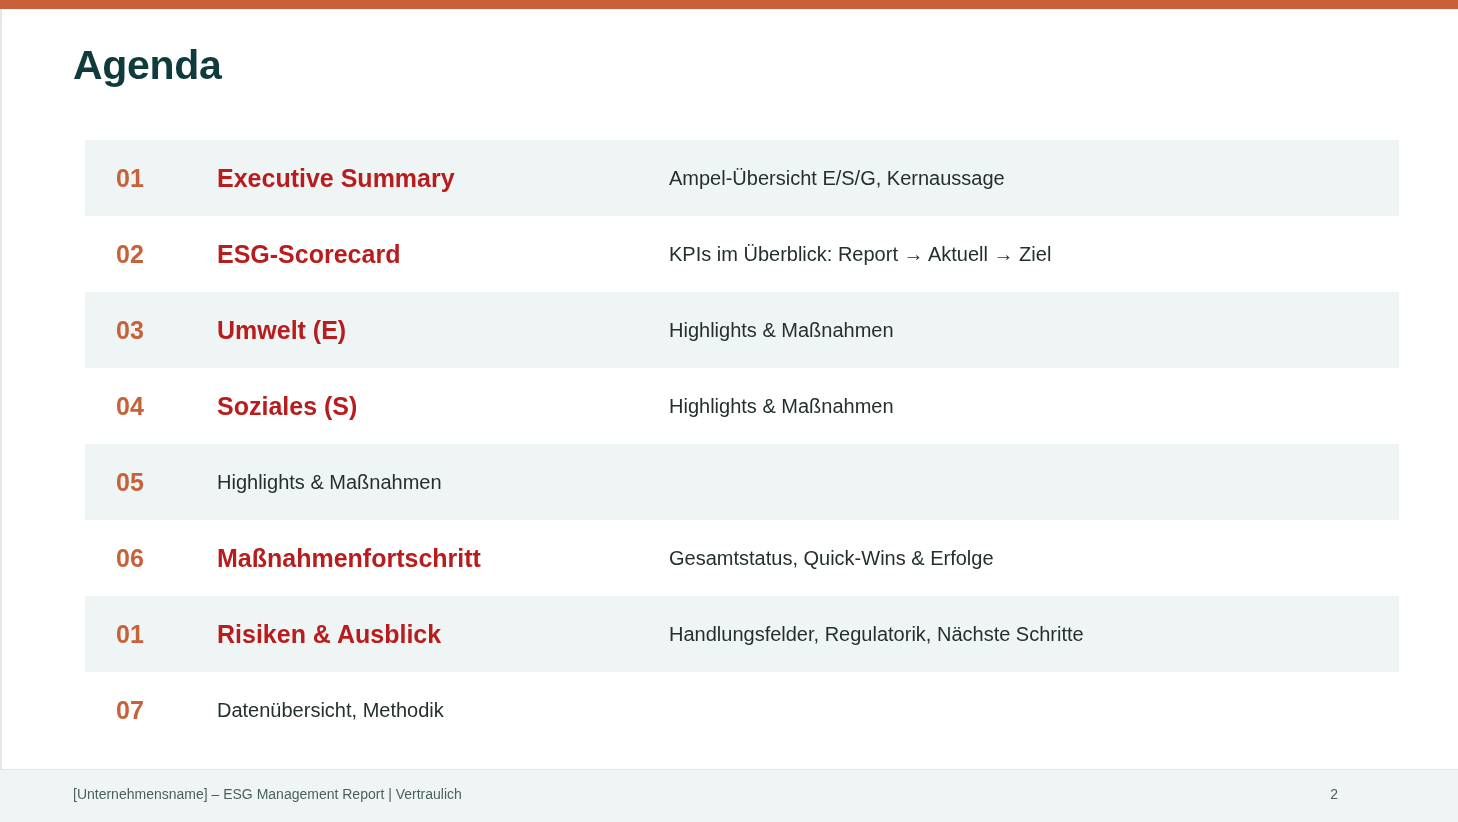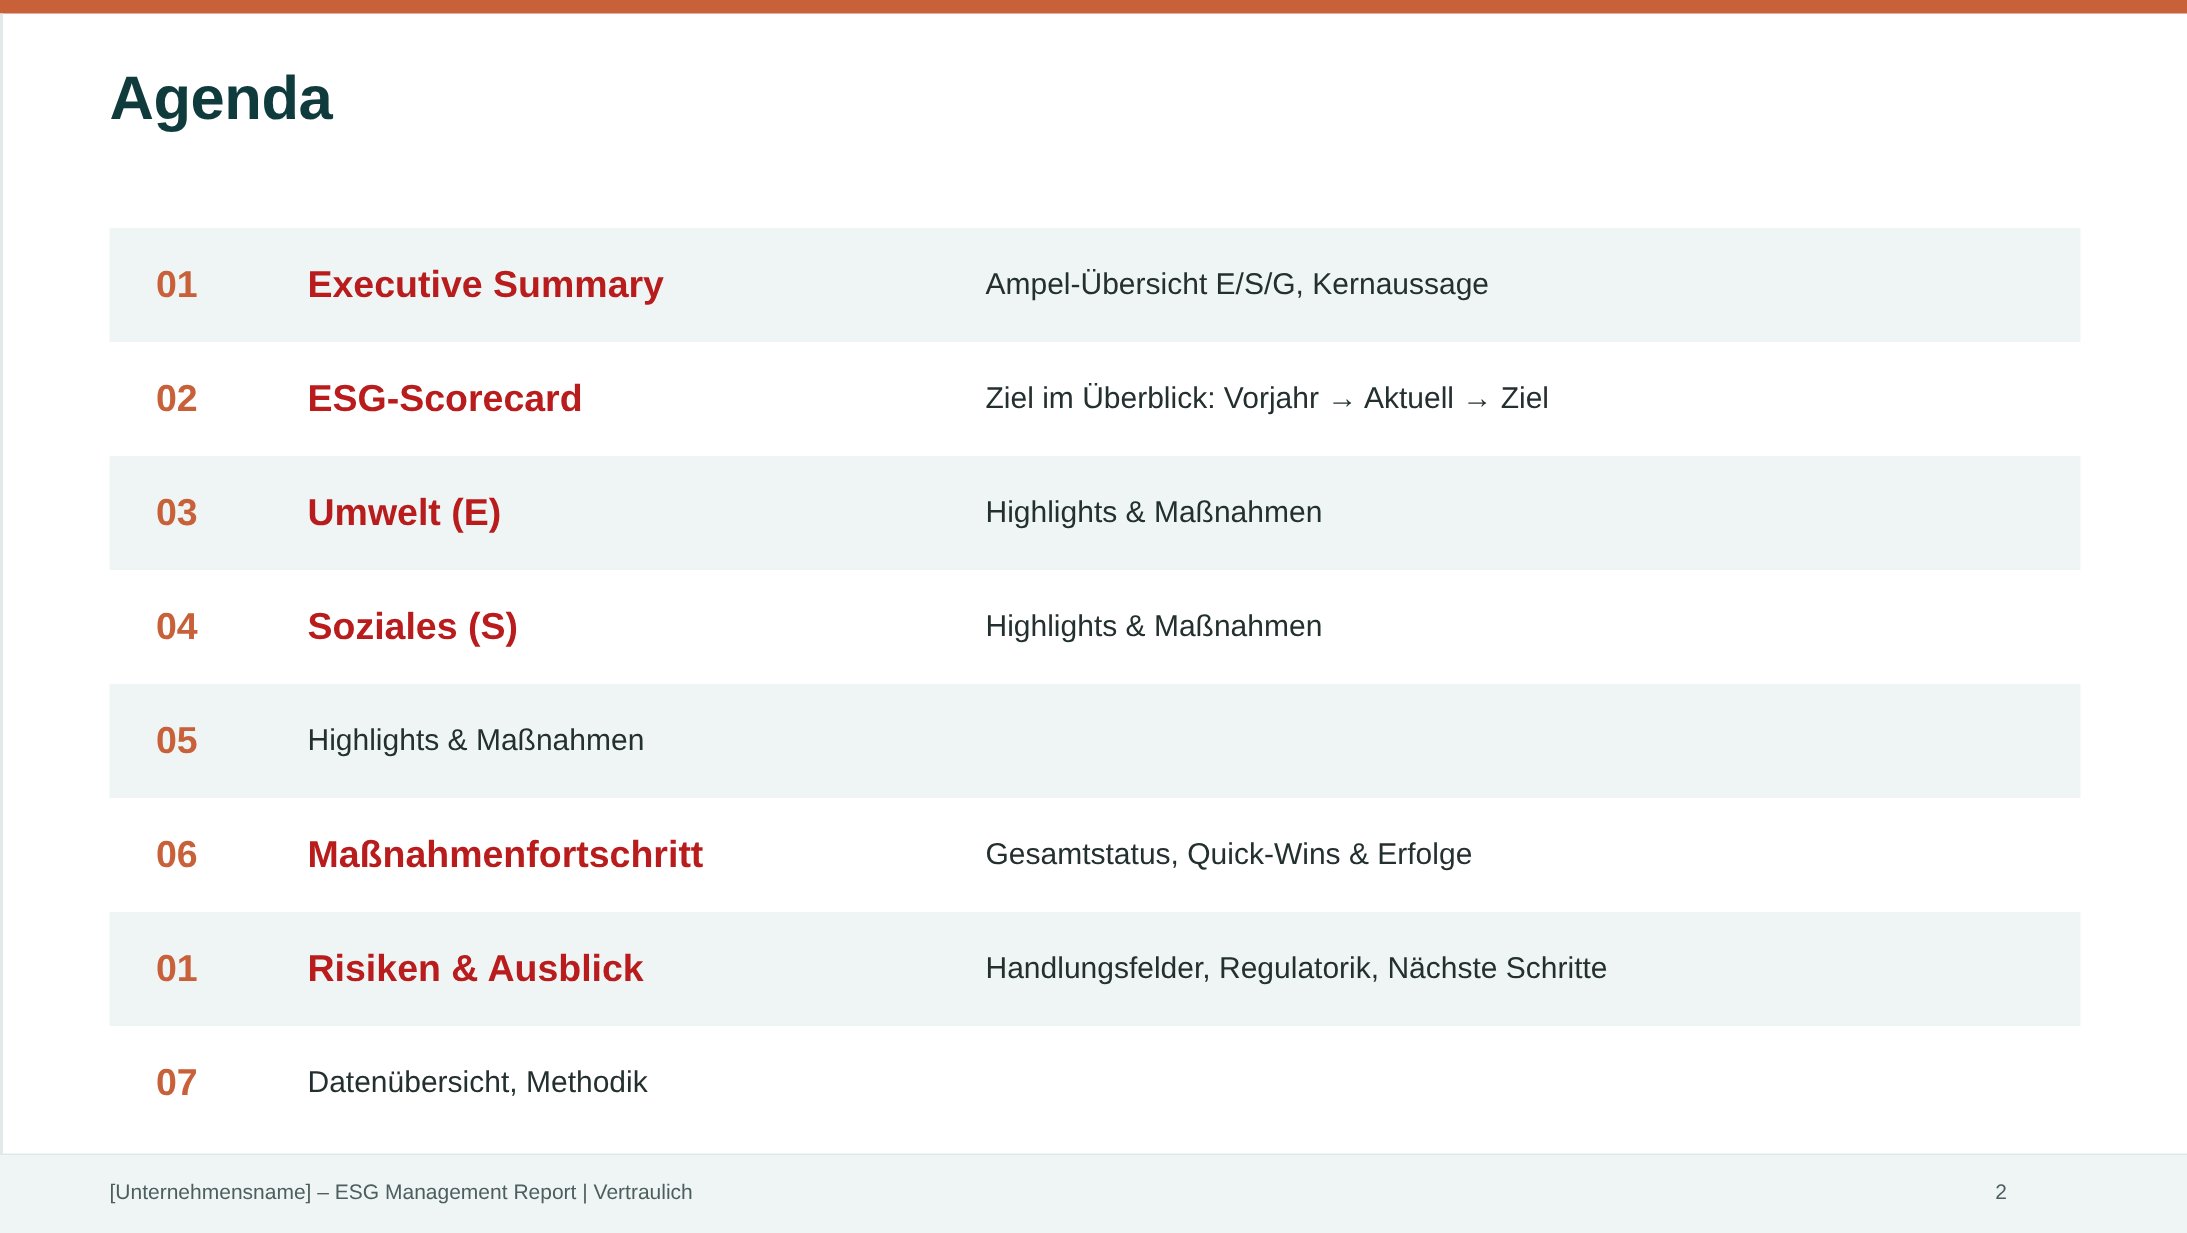--- a/index.html
+++ b/index.html
@@ -41,23 +41,22 @@
     top: 42px;
     left: 73px;
     font-size: 41px;
     font-weight: bold;
     color: #0f3b3c;
     letter-spacing: -0.3px;
   }
   .agenda {
     position: absolute;
     top: 140px;
-    left: 73px;
+    left: 85px;
     width: 1314px;
-    margin-top: 12px;
   }
   .agenda-row {
     display: flex;
     align-items: center;
     height: 76px;
     box-sizing: border-box;
   }
   .agenda-row.shaded {
     background: #eff5f5;
   }
@@ -126,21 +125,21 @@
 
     <div class="agenda-row shaded">
       <div class="row-num">01</div>
       <div class="row-title">Executive Summary</div>
       <div class="row-desc">Ampel-Übersicht E/S/G, Kernaussage</div>
     </div>
 
     <div class="agenda-row">
       <div class="row-num">02</div>
       <div class="row-title">ESG-Scorecard</div>
-      <div class="row-desc">Ziel im Überblick: Vorjahr → Aktuell → Ziel</div>
+      <div class="row-desc">KPIs im Überblick: Report → Aktuell → Ziel</div>
     </div>
 
     <div class="agenda-row shaded">
       <div class="row-num">03</div>
       <div class="row-title">Umwelt (E)</div>
       <div class="row-desc">Highlights &amp; Maßnahmen</div>
     </div>
 
     <div class="agenda-row">
       <div class="row-num">04</div>

